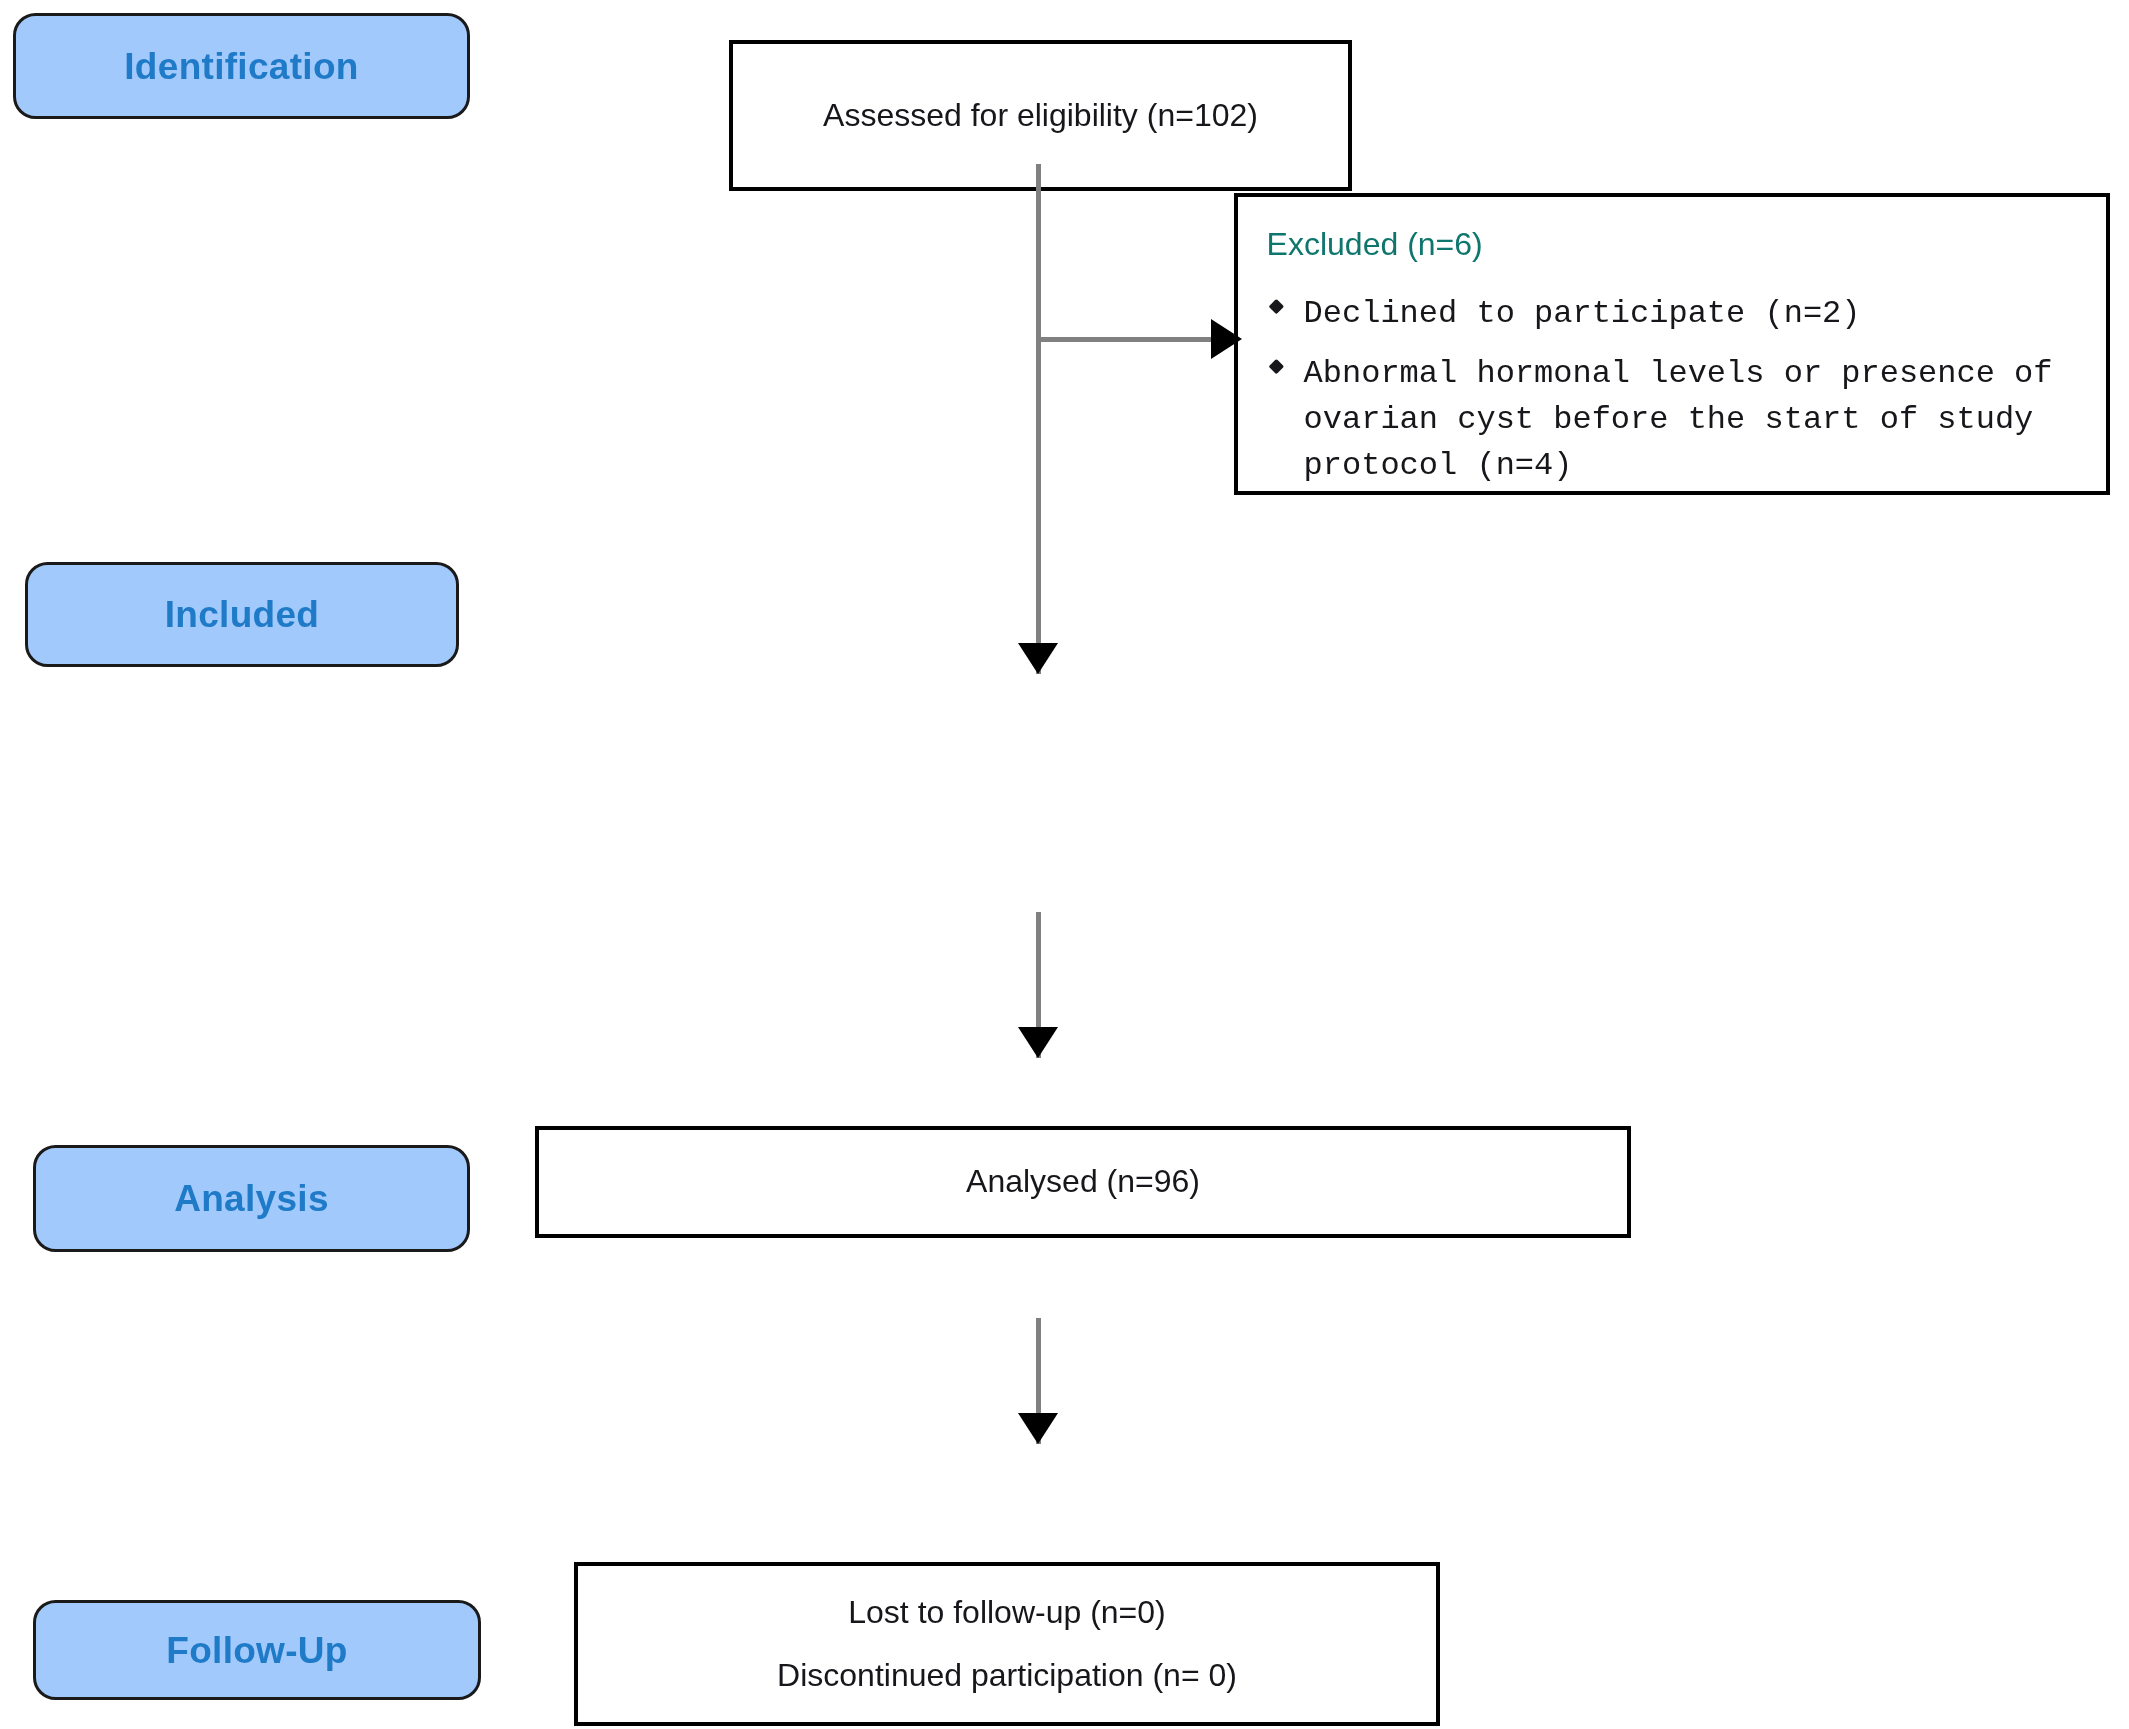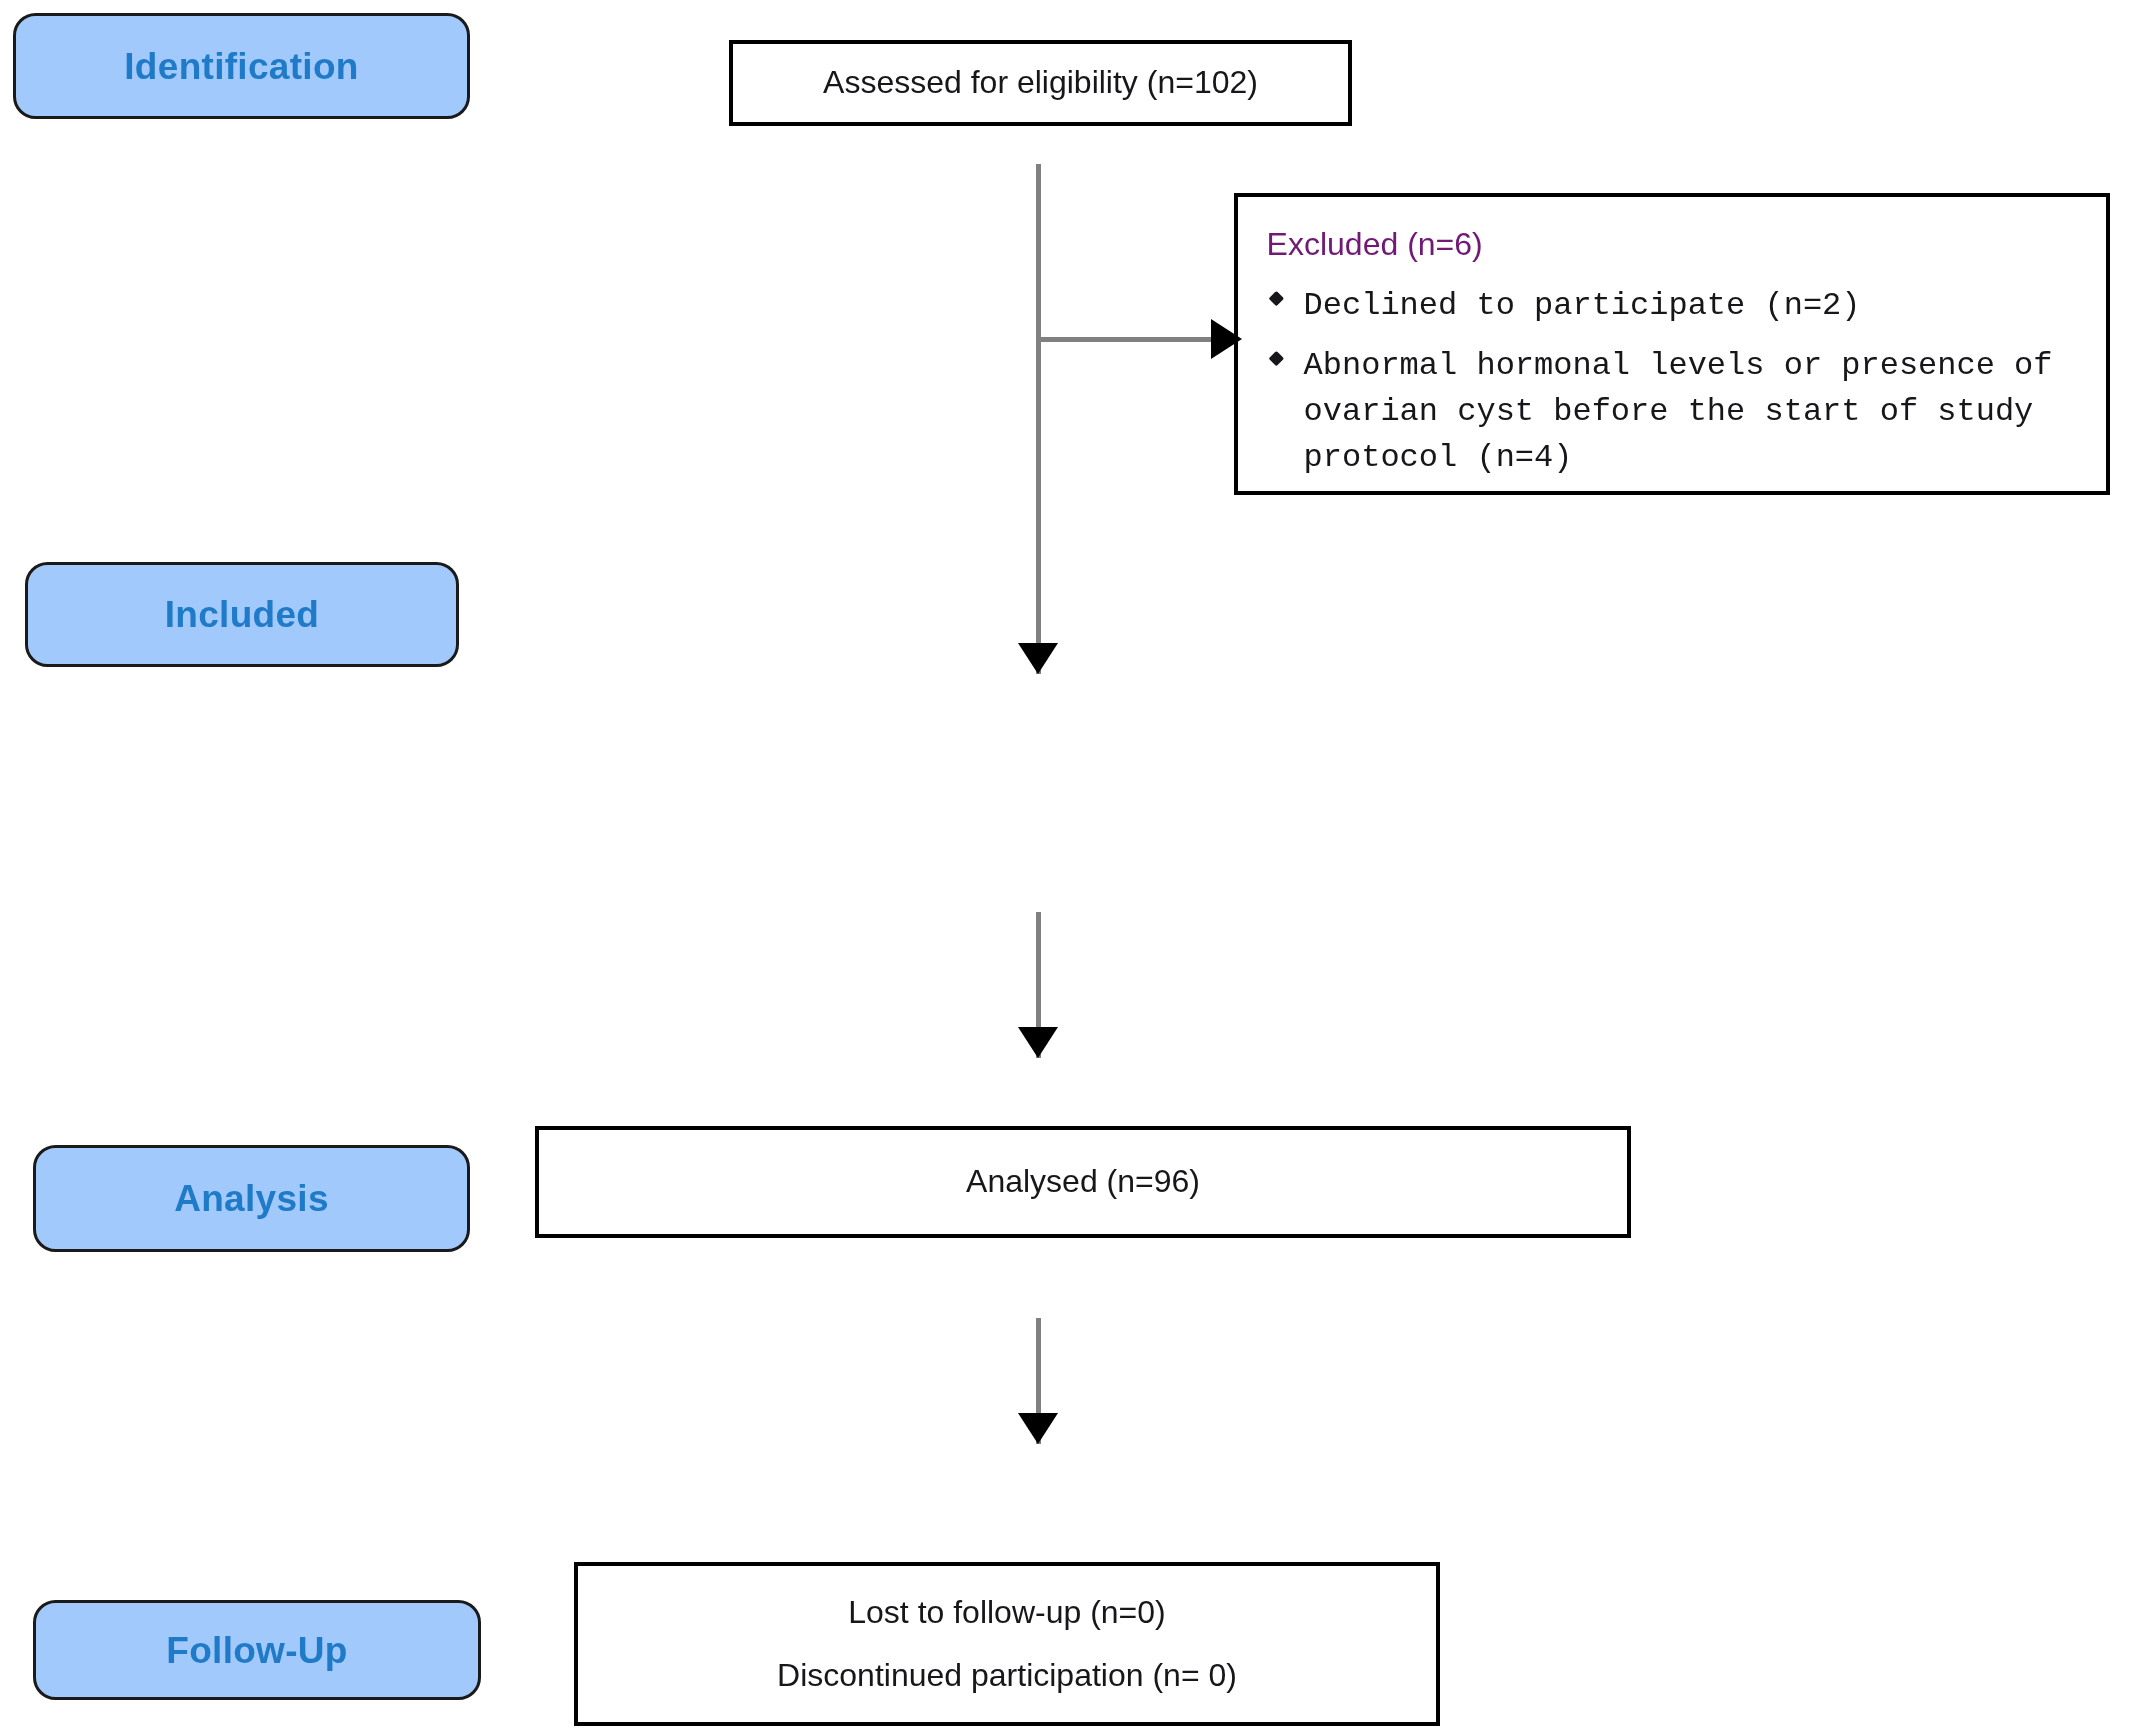--- a/index.html
+++ b/index.html
@@ -54,22 +54,22 @@
     text-align:center;
     gap:18px;
   }
 
   
   .excl-inner{
     padding:25px 18px 18px 28.6px;
   }
   .excl-head{
     font-size:32px;
-    color:#701a75;
-    margin-bottom:16px;
+    color:#0f766e;
+    margin-bottom:24px;
   }
   .excl-list{
     list-style:none;
     margin:0;
     padding:0;
     font-family:Liberation Mono, monospace;
   }
   .excl-item{
     position:relative;
     padding-left:37px;
@@ -119,21 +119,21 @@
 </style>
 </head>
 <body>
 
 <div id="page">
 
   <div class="stage-label" style="left:13px;top:13px;width:457px;height:106px;">
     <span>Identification</span>
   </div>
 
-  <div class="flow-box center" style="left:729px;top:40px;width:623px;height:86px;text-align:right;">
+  <div class="flow-box center" style="left:729px;top:40px;width:623px;height:151px;text-align:right;">
     <span>Assessed for eligibility (n=102)</span>
   </div>
 
   <div class="flow-box" style="left:1234px;top:193px;width:876px;height:302px;">
     <div class="excl-inner">
       <div class="excl-head">Excluded (n=6)</div>
       <ul class="excl-list">
         <li class="excl-item">
           <span class="excl-bullet"></span>
           <span>Declined to participate (n=2)</span>

